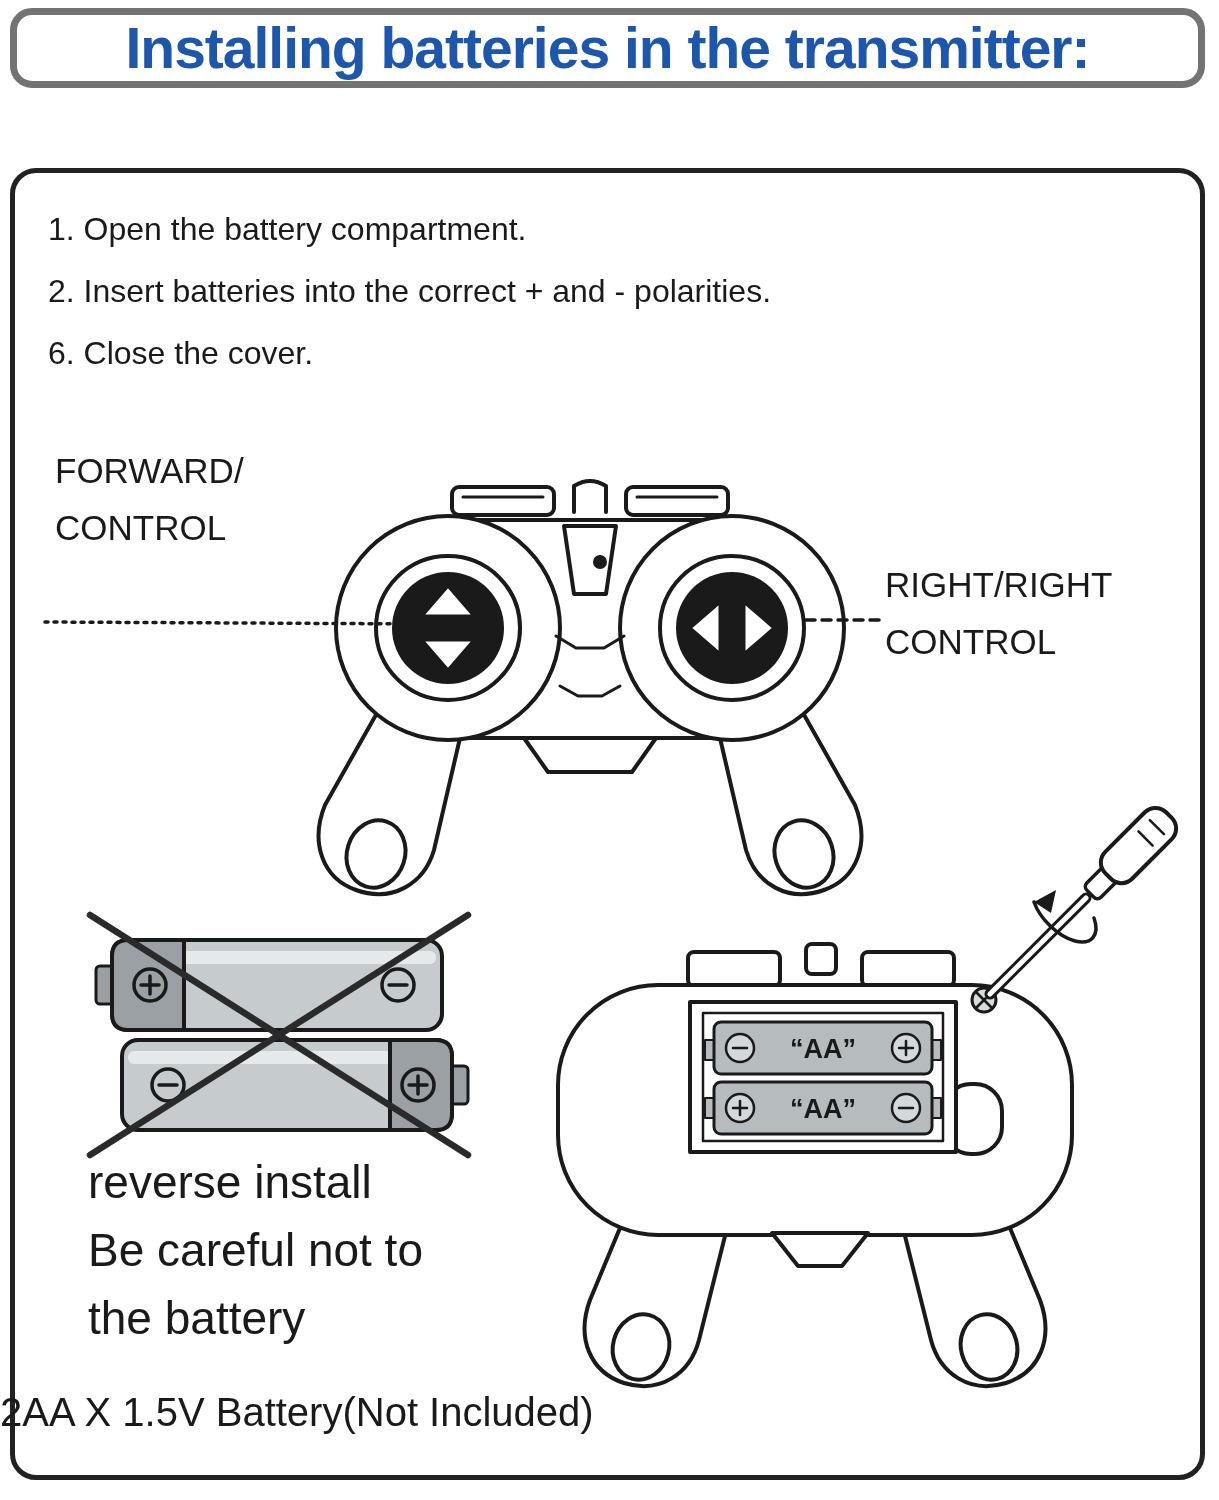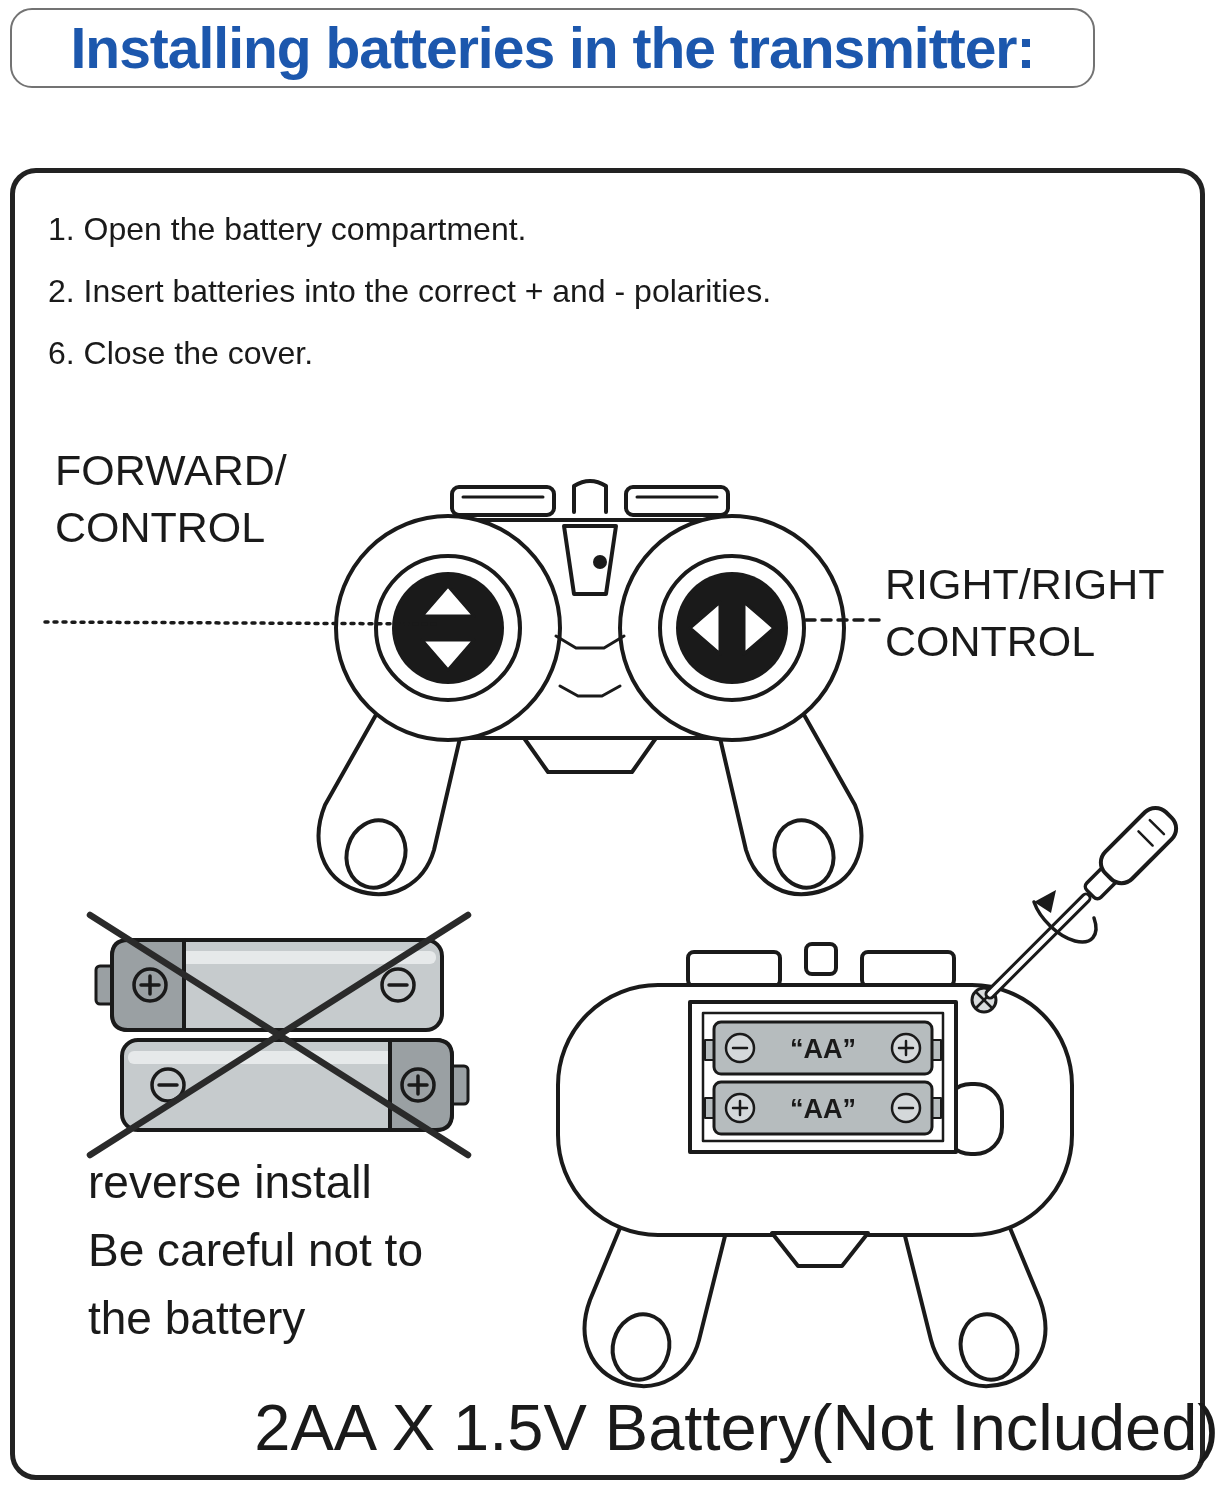--- a/index.html
+++ b/index.html
@@ -1,40 +1,40 @@
 <!DOCTYPE html>
 <html><head>
 <meta charset="utf-8">
 <style>
   html,body{margin:0;padding:0;background:#ffffff;}
   .page{
     position:relative;width:1219px;height:1500px;background:#ffffff;
     font-family:"Liberation Sans","DejaVu Sans",sans-serif;color:#1a1a1a;overflow:hidden;
   }
   .header-box{
-    position:absolute;left:10px;top:8px;width:1085px;height:80px;
-    border:2px solid #737373;border-radius:22px;
+    position:absolute;left:10px;top:8px;width:1195px;height:80px;
+    border:7px solid #737373;border-radius:22px;
     display:flex;align-items:center;justify-content:center;box-sizing:border-box;
   }
   .header-title{
     color:#1c57ad;font-size:57px;font-weight:bold;white-space:nowrap;letter-spacing:-1px;
   }
   .main-box{
     position:absolute;left:10px;top:168px;width:1195px;height:1312px;
     border:5px solid #222222;border-radius:26px;box-sizing:border-box;background:#ffffff;
   }
   .instructions{position:absolute;left:48px;top:198px;}
   .step{font-size:32px;line-height:62px;white-space:nowrap;}
-  .label{position:absolute;font-size:43px;line-height:57px;white-space:nowrap;}
+  .label{position:absolute;font-size:35px;line-height:57px;white-space:nowrap;}
   .fb-label{left:55px;top:442px;}
   .lr-label{left:885px;top:556px;}
   .warning{position:absolute;left:88px;top:1148px;font-size:46px;line-height:68px;}
   .footer-note{
-    position:absolute;left:0;top:1390px;width:100%;text-align:right;
-    font-size:65px;white-space:nowrap;
+    position:absolute;left:0;top:1390px;width:100%;text-align:left;
+    font-size:40px;white-space:nowrap;
   }
   svg.art{position:absolute;left:0;top:0;}
   svg text{font-family:"Liberation Sans","DejaVu Sans",sans-serif;}
 </style>
 </head>
 <body>
 
 <div class="page">
 
   <div class="header-box">

